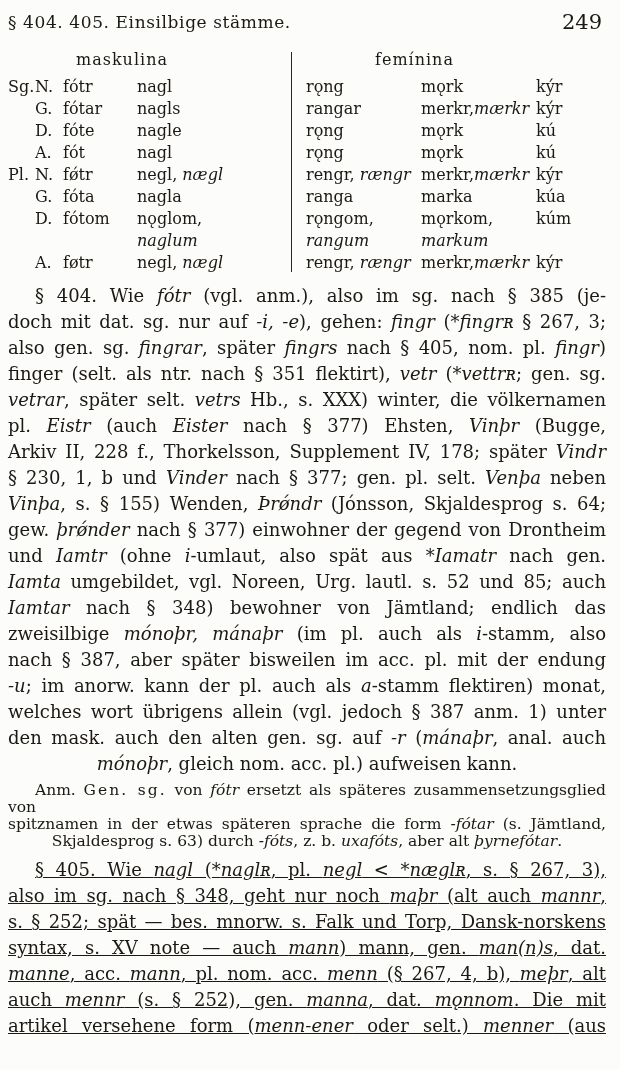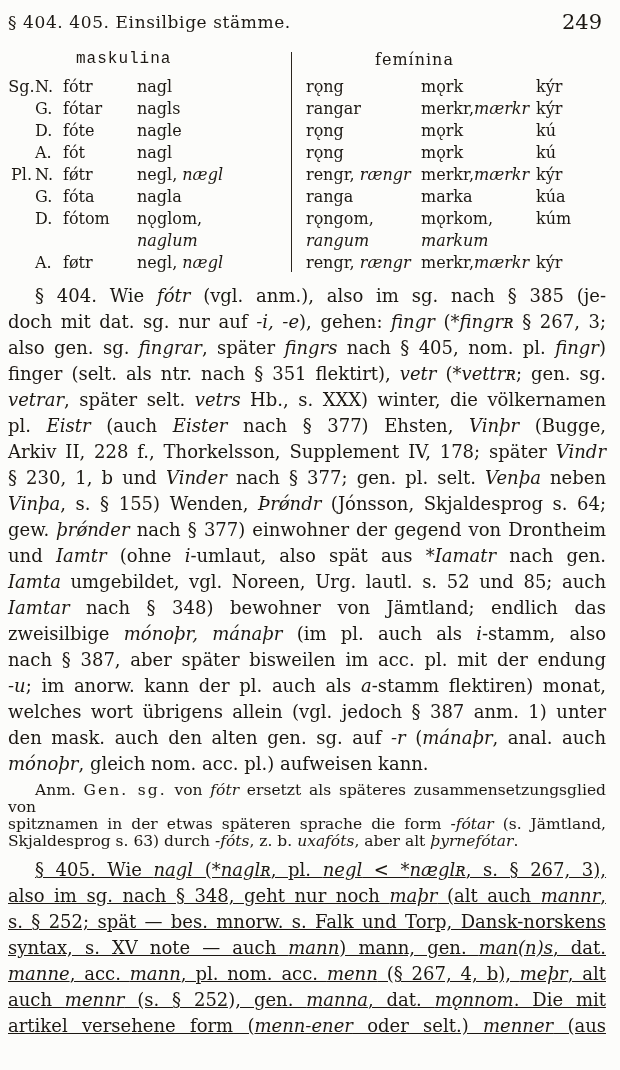--- a/index.html
+++ b/index.html
@@ -18,40 +18,40 @@
   
   .pagehead{position:relative;height:26px;}
   .headtitle{
     position:absolute;left:0;right:0;text-align:left;
     font-size:17px;letter-spacing:0.6px;
   }
   .pagenum{position:absolute;right:4px;top:-2px;font-size:21px;text-align:center;}
   
   .paradigm{position:relative;margin-top:12px;font-size:16px;}
   .colheads{position:relative;height:26px;}
-  .mhead{position:absolute;left:68px;top:0;letter-spacing:1px;font-family:Liberation Mono, monospace;}
+  .mhead{position:absolute;left:68px;top:0;letter-spacing:1px;}
   .fhead{position:absolute;left:338px;top:0;letter-spacing:1px;margin-left:29px;}
   .vrule{position:absolute;left:283px;top:2px;bottom:2px;width:1px;background:#2a251e;}
   .trow{
     display:grid;
     grid-template-columns:55px 74px 154px 130px 115px 1fr;
     height:22px;line-height:22px;
     white-space:nowrap;
   }
-  .trow .lblpre{display:inline-block;width:27px;text-align:center;}
+  .trow .lblpre{display:inline-block;width:27px;}
   .trow .c-f1{padding-left:15px;}
   .it{font-style:italic;}
   .sp{letter-spacing:2px;}
   
   .textblock{margin-top:9px;}
   .para{margin:0;}
   .para.body{font-size:18px;line-height:26px;}
   .para.anm{font-size:15.5px;line-height:17px;margin-top:5px;}
   .para.body.p405{margin-top:7px;text-decoration:underline;}
-  .tline{white-space:normal;}
+  .tline{white-space:normal;text-align:center;}
   .tline.just{text-align:justify;text-align-last:justify;}
   .tline.ind{text-indent:27px;}
 </style>
 </head>
 <body>
 
 <div class="page">
 
   <div class="pagehead">
     <span class="headtitle">§ 404. 405.  Einsilbige stämme.</span>

